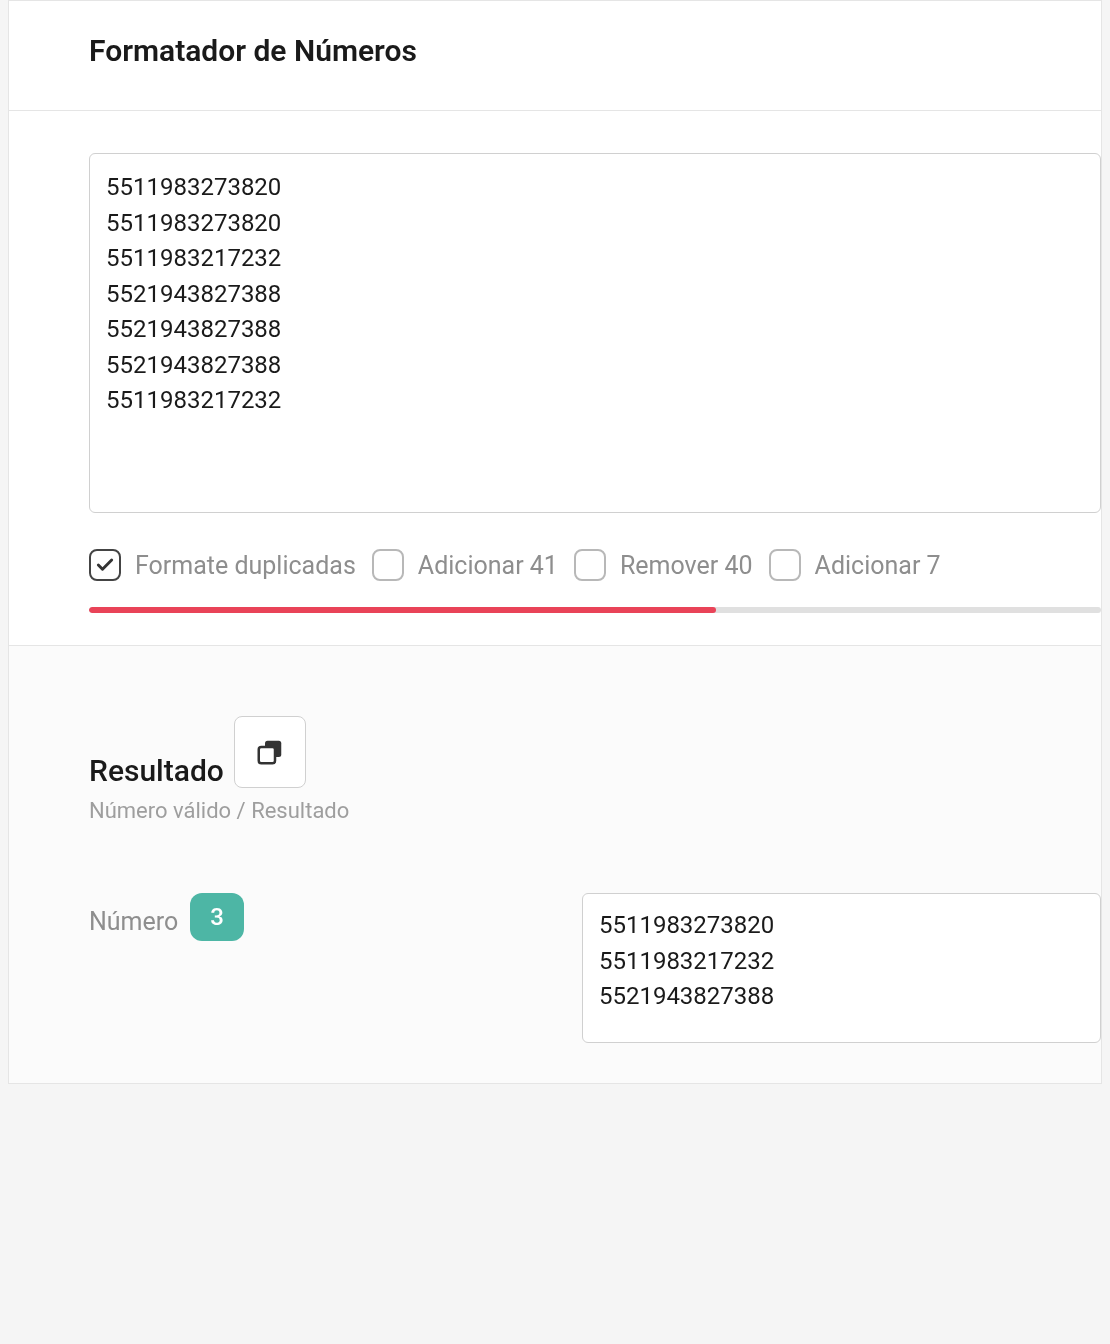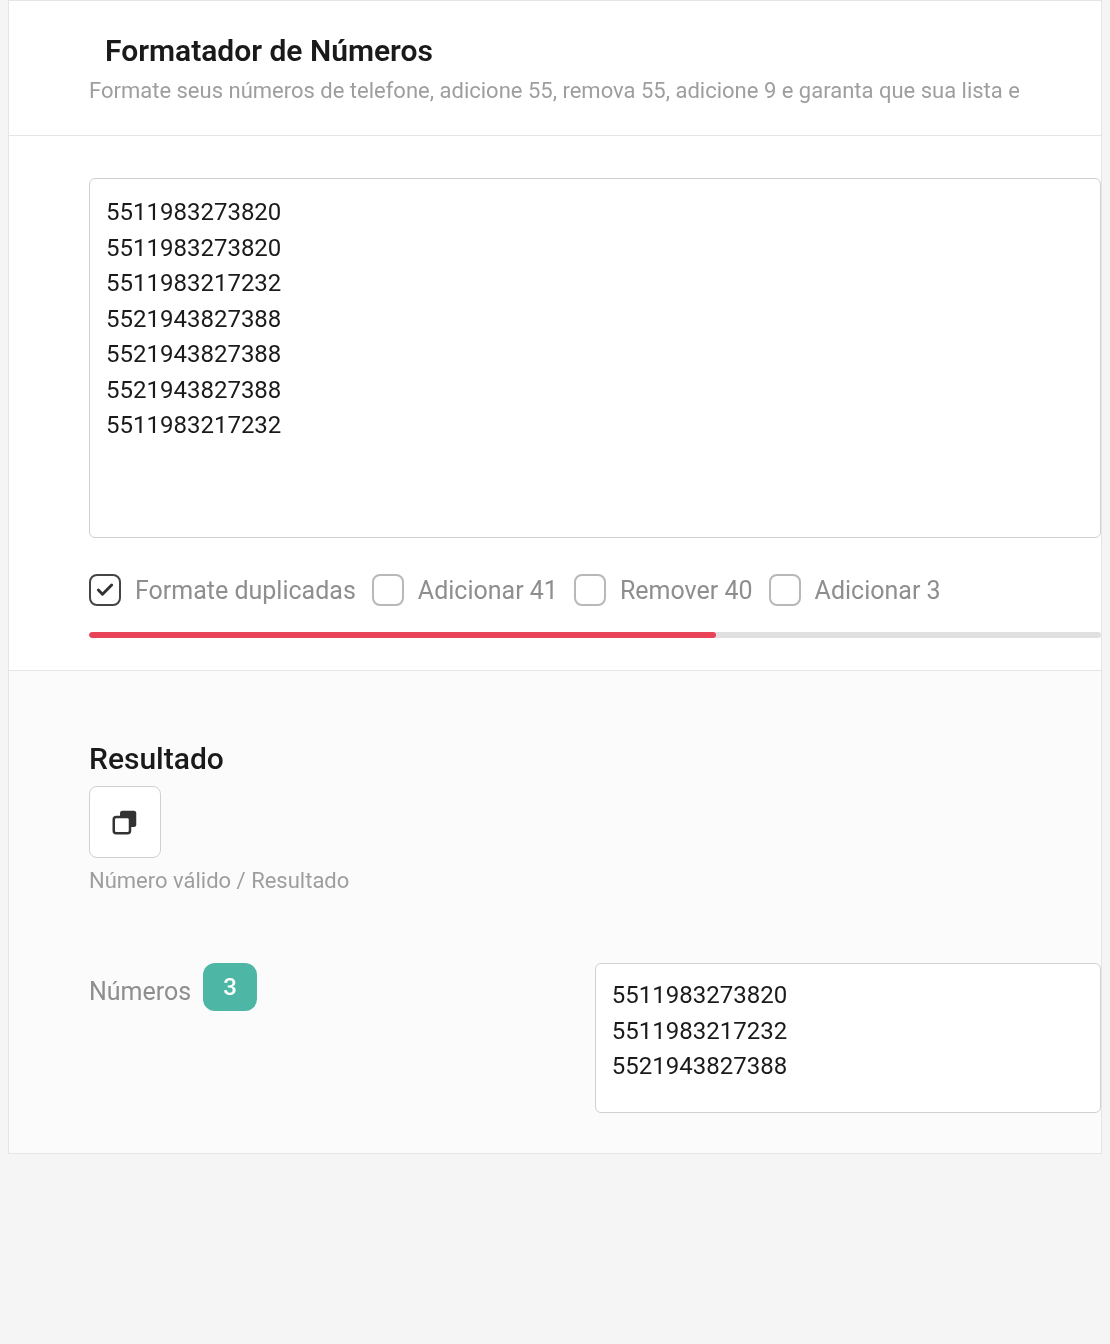--- a/index.html
+++ b/index.html
@@ -17,21 +17,20 @@
     }
     .header-panel {
       padding: 32px 0 32px 80px;
       border-bottom: 1px solid #e5e5e5;
     }
     .page-title {
       font-size: 30px;
       font-weight: 600;
       color: #1a1a1a;
       margin-bottom: 10px;
-      margin-left: 16px;
     }
     .page-subtitle {
       font-size: 22px;
       color: #9e9e9e;
       white-space: nowrap;
     }
     .input-section {
       padding: 42px 0 32px 80px;
     }
     .numbers-textarea {
@@ -97,24 +96,23 @@
     }
     .results-section {
       background: #fbfbfb;
       border: 1px solid #e5e5e5;
       border-top: none;
       margin: 0 8px;
       padding: 70px 0 40px 80px;
     }
     .result-header-row {
       display: flex;
-      align-items: flex-start;
+      align-items: flex-end;
       gap: 10px;
       margin-bottom: 10px;
-      flex-direction: column;
     }
     .result-title {
       font-size: 30px;
       font-weight: 500;
       color: #1a1a1a;
     }
     .copy-button {
       width: 72px;
       height: 72px;
       border: 1px solid #d0d0d0;
@@ -172,21 +170,20 @@
       gap: 12px;
       flex-shrink: 0;
     }
   </style>
 </head>
 <body>
 
 <div class="panel">
   <div class="header-panel">
     <h1 class="page-title">Formatador de Números</h1>
-    <div class="page-subtitle">Formate seus números de telefone, adicione 55, remova 55, adicione 9 e garanta que sua lista e</div>
   </div>
 
   <div class="input-section">
     <textarea class="numbers-textarea" style="">5511983273820
 5511983273820
 5511983217232
 5521943827388
 5521943827388
 5521943827388
 5511983217232</textarea>
@@ -206,21 +203,21 @@
         <span class="checkbox-label">Adicionar 41</span>
       </div>
 
       <div class="checkbox-group">
         <div class="checkbox unchecked"></div>
         <span class="checkbox-label">Remover 40</span>
       </div>
 
       <div class="checkbox-group">
         <div class="checkbox unchecked"></div>
-        <span class="checkbox-label">Adicionar 3</span>
+        <span class="checkbox-label">Adicionar 7</span>
       </div>
     </div>
 
     <div class="progress-bar">
       <div class="progress-fill" style="width:62%"></div>
     </div>
   </div>
 </div>
 
 <div class="results-section">
@@ -230,20 +227,20 @@
       <svg viewBox="0 0 24 24" fill="#333">
         <rect x="8" y="3" width="13" height="13" rx="2"></rect>
         <rect x="3" y="8" width="13" height="13" rx="2" fill="#fff" stroke="#333" stroke-width="2"></rect>
       </svg>
     </button>
   </div>
   <div class="result-subtitle">Número válido / Resultado</div>
 
   <div class="result-row">
     <div class="result-left-group">
-      <span class="validos-label">Números</span>
+      <span class="validos-label">Número</span>
       <span class="count-badge">3</span>
     </div>
     <div class="result-box">5511983273820
 5511983217232
 5521943827388</div>
   </div>
 </div>
 
 </body></html>

